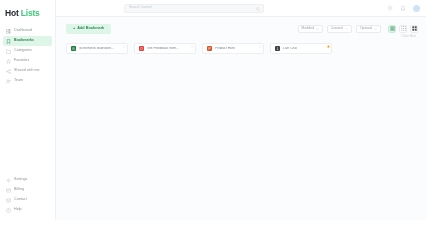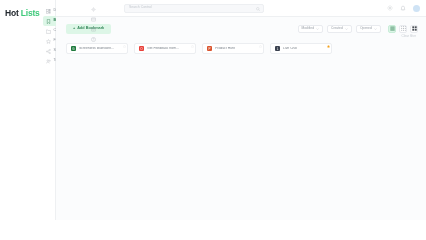--- a/index.html
+++ b/index.html
@@ -9,21 +9,21 @@
     background: #ffffff;
     overflow: hidden;
   }
   .app { display: flex; width: 426px; height: 220px; }
 
   
   .sidebar {
     width: 56px; height: 220px;
     background: #ffffff;
     border-right: 1px solid #eef0f2;
-    display: flex; 
+    display: flex; flex-direction: column;
     flex: 0 0 56px;
     padding-top: 4px;
   }
   .logo {
     font-size: 8.5px; font-weight: bold;
     padding: 4px 0 6px 5px;
     letter-spacing: -0.2px;
     white-space: nowrap;
   }
   .logo .hot { color: #23292f; }

